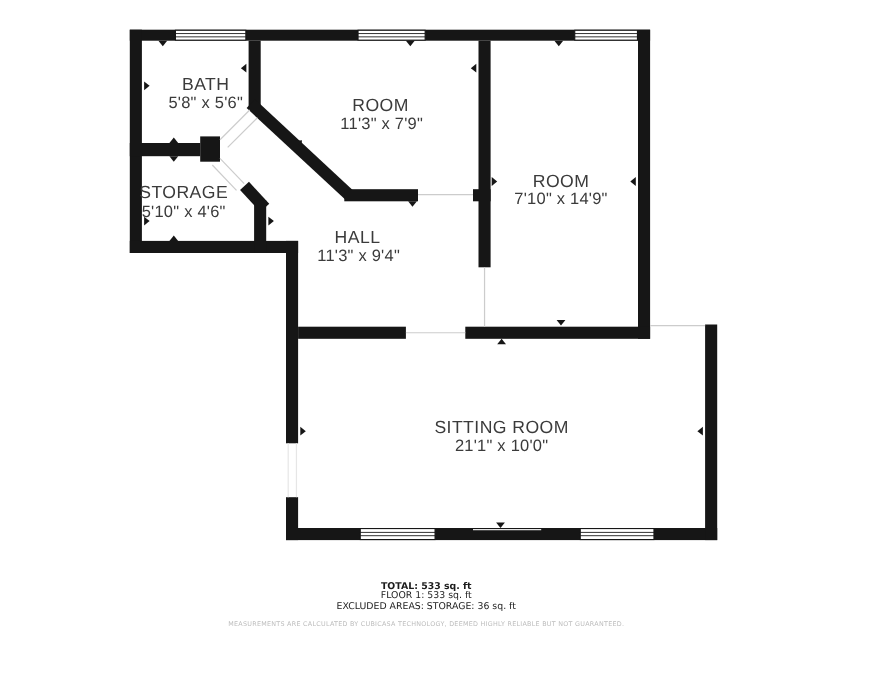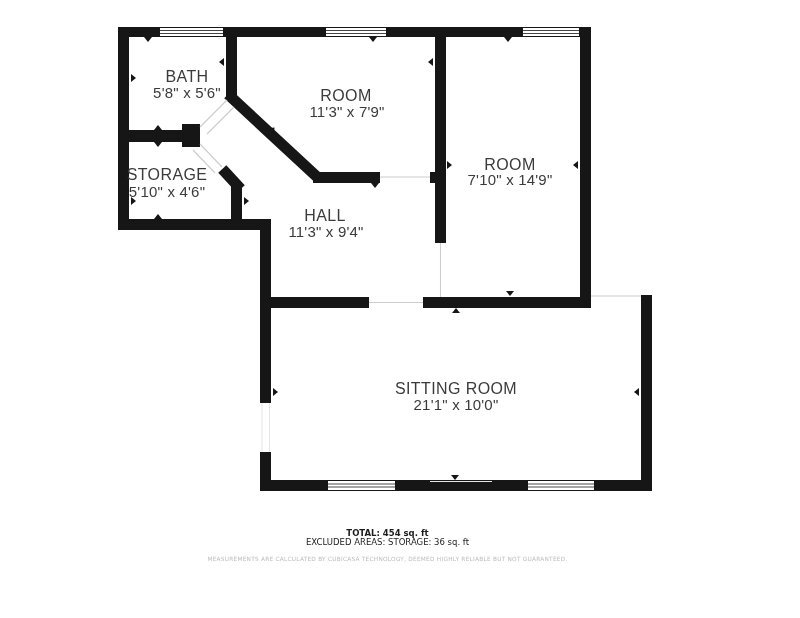--- a/index.html
+++ b/index.html
@@ -140,18 +140,19 @@
       <text class="room-name" x="325" y="221">HALL</text>
       <text class="room-dims" x="326" y="237">11'3" x 9'4"</text>
 
       <text class="room-name" x="456" y="394">SITTING ROOM</text>
       <text class="room-dims" x="456" y="410">21'1" x 10'0"</text>
     </g>
   </svg>
 
   
   <div class="footer">
-    <div class="line bold">TOTAL: 454 sq. ft</div>
+    <div class="line bold">TOTAL: 533 sq. ft</div>
+    <div class="line">FLOOR 1: 533 sq. ft</div>
     <div class="line">EXCLUDED AREAS: STORAGE: 36 sq. ft</div>
     <div class="disclaimer">MEASUREMENTS ARE CALCULATED BY CUBICASA TECHNOLOGY, DEEMED HIGHLY RELIABLE BUT NOT GUARANTEED.</div>
   </div>
 
 </div>
 
 </body></html>

